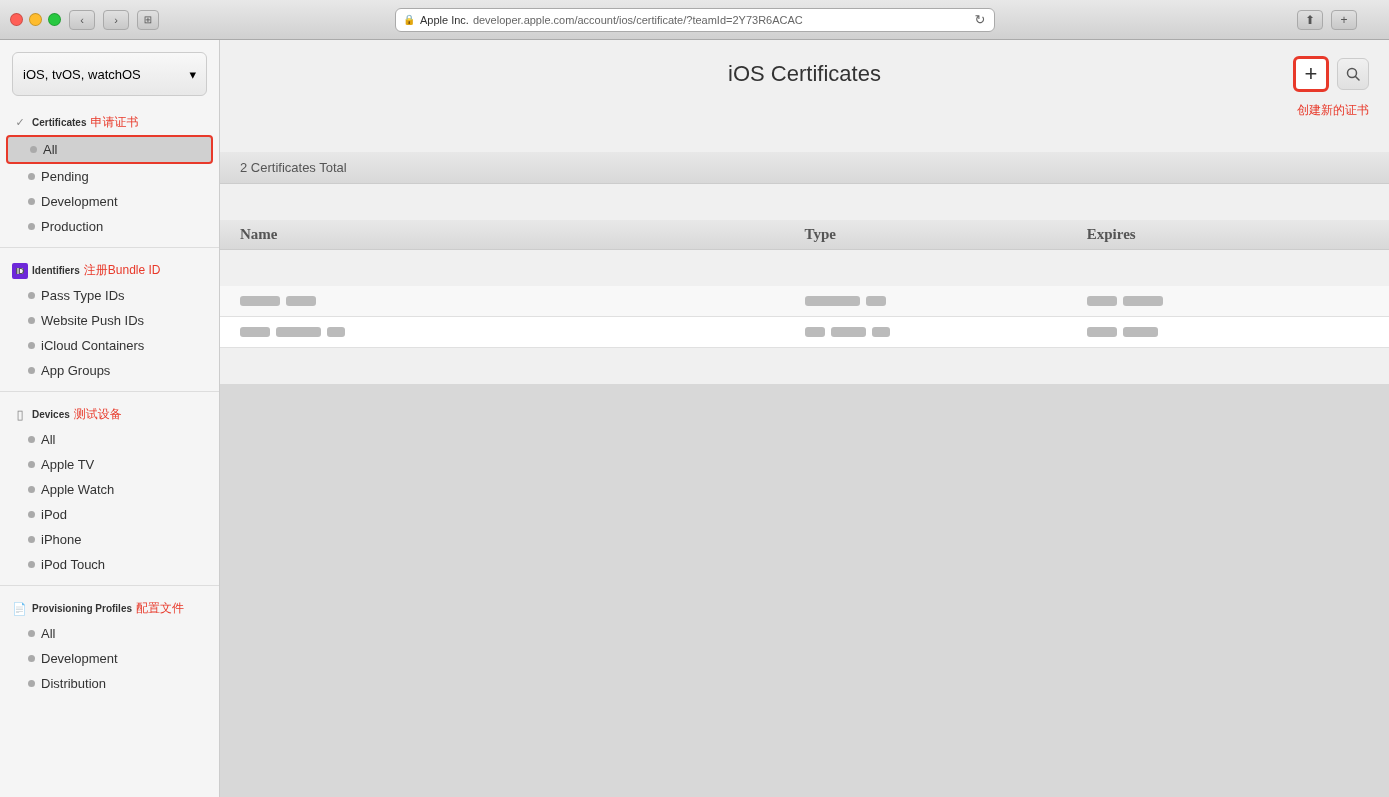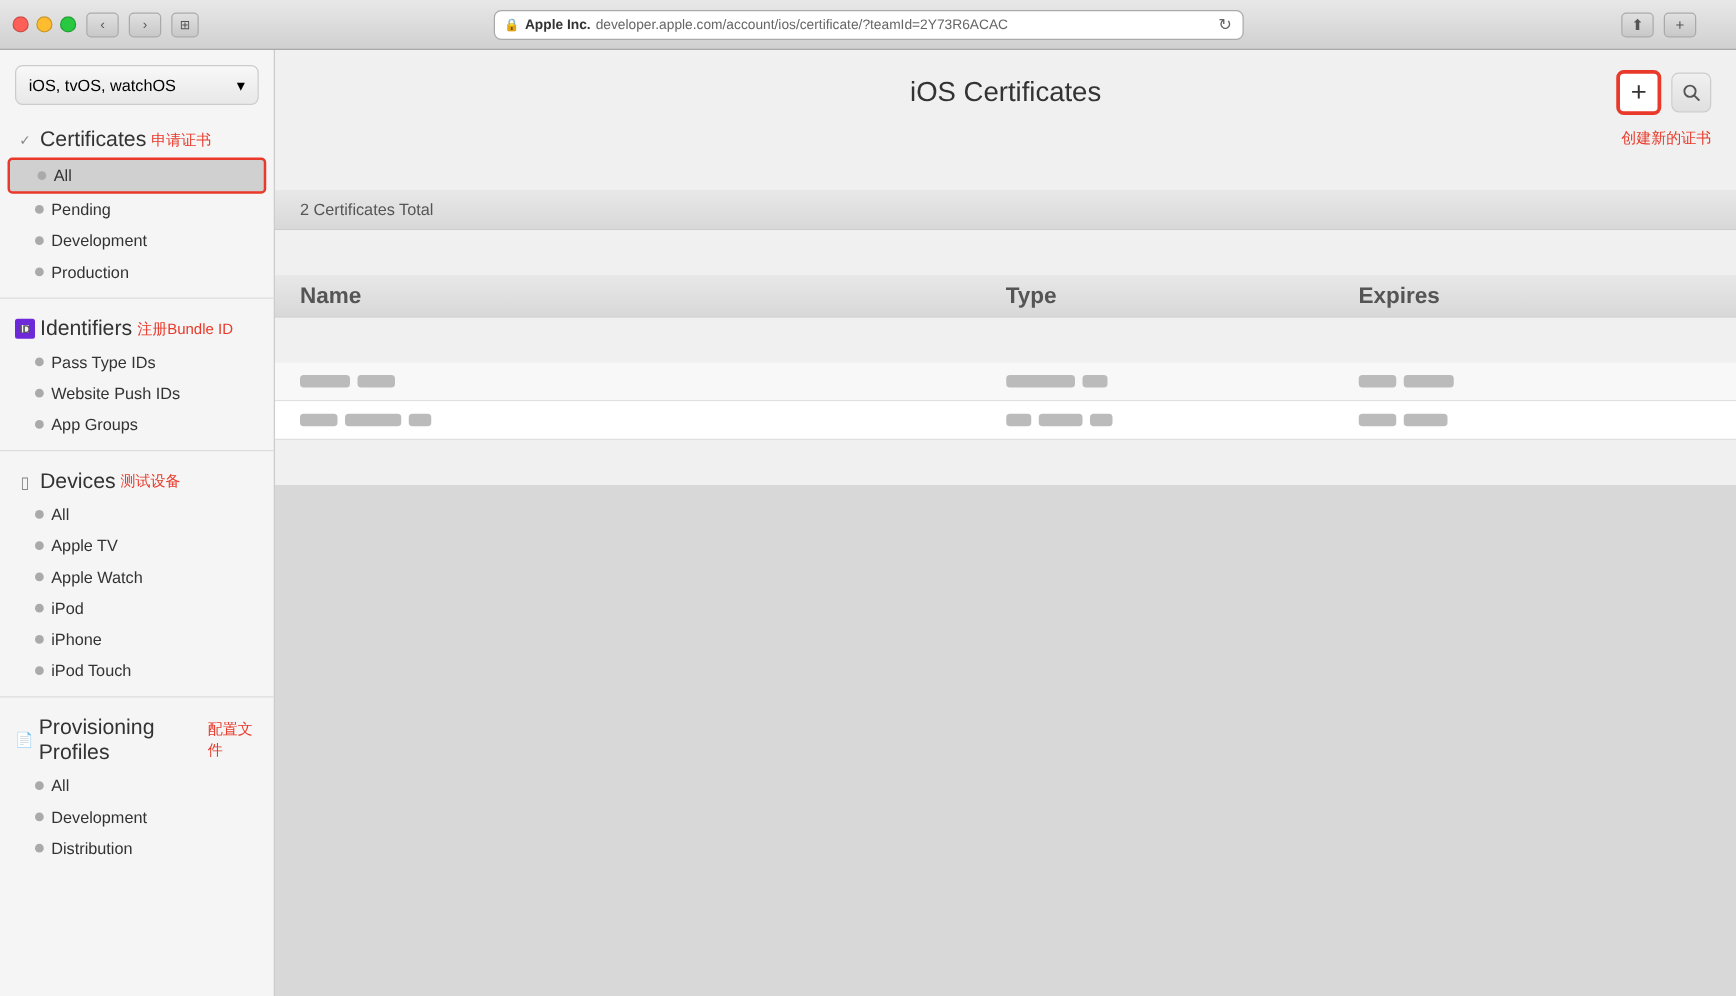--- a/index.html
+++ b/index.html
@@ -69,21 +69,21 @@
       border-radius: 6px;
       height: 24px;
       display: flex;
       align-items: center;
       padding: 0 8px;
       font-size: 11px;
       color: #333;
       gap: 4px;
     }
     .lock-icon { color: #666; font-size: 10px; }
-    .company-name { color: #333; font-weight: 700; }
+    .company-name { color: #333; font-weight: 400; }
     .url-text { color: #666; }
 
     .titlebar-actions {
       margin-left: auto;
       display: flex;
       gap: 8px;
     }
     .titlebar-action-btn {
       width: 26px;
       height: 20px;
@@ -114,21 +114,21 @@
       overflow-y: auto;
       padding: 12px 0;
       flex-shrink: 0;
     }
 
     .dropdown-btn {
       margin: 0 12px 12px 12px;
       background: linear-gradient(to bottom, #f8f8f8, #e8e8e8);
       border: 1px solid #ccc;
       border-radius: 6px;
-      height: 32px;
+      height: 44px;
       display: flex;
       align-items: center;
       justify-content: space-between;
       padding: 0 10px;
       font-size: 13px;
       cursor: pointer;
     }
 
     .section-header {
       display: flex;
@@ -139,22 +139,22 @@
     .section-header-icon {
       width: 16px;
       height: 16px;
       color: #888;
       font-size: 11px;
       display: flex;
       align-items: center;
       justify-content: center;
     }
     .section-title {
-      font-size: 17px;
-      font-weight: 400;
+      font-size: 10px;
+      font-weight: 700;
       color: #333;
     }
     .section-subtitle {
       font-size: 12px;
       color: #e8392a;
     }
 
     .sidebar-divider {
       height: 1px;
       background: #ddd;
@@ -263,23 +263,24 @@
       margin-top: 12px;
     }
 
     .table-header {
       display: flex;
       background: linear-gradient(to bottom, #e8e8e8, #d8d8d8);
       border-bottom: 1px solid #ccc;
       padding: 6px 20px;
     }
     .th {
-      font-size: 18px;
+      font-size: 15px;
       font-weight: 600;
       color: #555;
+      font-family: Liberation Serif, serif;
     }
     .th-name { flex: 2; }
     .th-type { flex: 1; }
     .th-expires { flex: 1; }
 
     .table-body { overflow-y: auto; }
 
     .table-row {
       display: flex;
       align-items: center;
@@ -378,20 +379,24 @@
       <span class="section-title">Identifiers</span>
       <span class="section-subtitle">注册Bundle ID</span>
     </div>
     <div class="sidebar-item">
       <span class="sidebar-dot"></span>
       <span>Pass Type IDs</span>
     </div>
     <div class="sidebar-item">
       <span class="sidebar-dot"></span>
       <span>Website Push IDs</span>
+    </div>
+    <div class="sidebar-item">
+      <span class="sidebar-dot"></span>
+      <span>iCloud Containers</span>
     </div>
     <div class="sidebar-item">
       <span class="sidebar-dot"></span>
       <span>App Groups</span>
     </div>
 
     <div class="sidebar-divider"></div>
 
     <div class="section-header">
       <div class="section-header-icon" style="font-size:13px;">▯</div>

